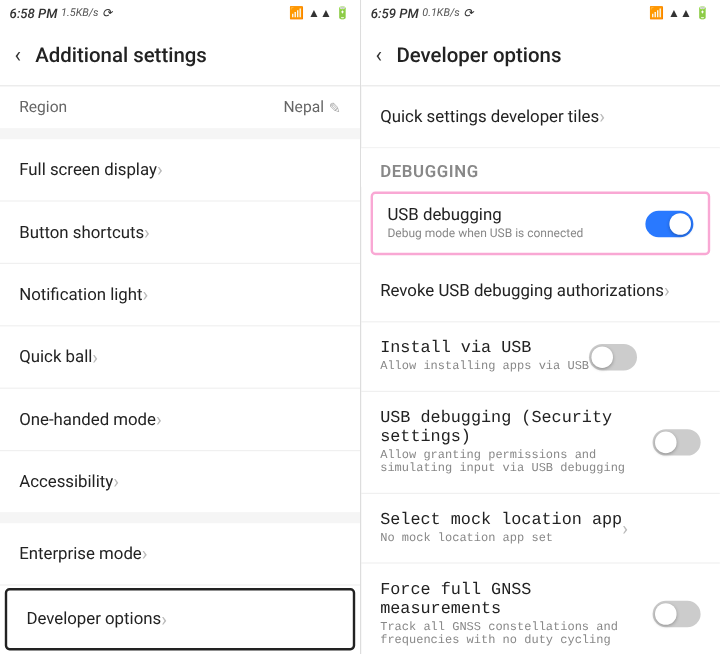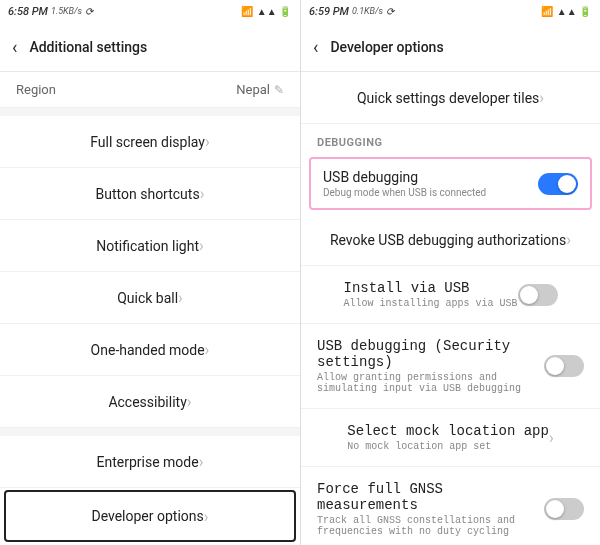--- a/index.html
+++ b/index.html
@@ -50,38 +50,38 @@
       gap: 12px;
       border-bottom: 1px solid #e8e8e8;
       flex-shrink: 0;
     }
     .back-arrow {
       font-size: 18px;
       color: #333;
       cursor: pointer;
     }
     .header-title {
-      font-size: 14px;
+      font-size: 17px;
       font-weight: 500;
       color: #222;
     }
 
     
     .scroll-content {
       flex: 1;
       overflow-y: auto;
       overflow-x: hidden;
     }
     .scroll-content::-webkit-scrollbar { display: none; }
 
     
     .settings-item {
       display: flex;
       align-items: center;
-      justify-content: center;
+      justify-content: flex-start;
       padding: 14px 16px;
       border-bottom: 1px solid #f0f0f0;
       min-height: 52px;
       cursor: pointer;
     }
     .settings-item.highlighted {
       border: 2px solid #222;
       margin: 2px 4px;
       border-radius: 4px;
     }
@@ -123,21 +123,21 @@
       height: 545px;
       background: #fff;
       display: flex;
       flex-direction: column;
       border-left: 1px solid #ddd;
     }
 
     
     .section-header {
       padding: 12px 16px 4px 16px;
-      font-size: 11px;
+      font-size: 14px;
       font-weight: 600;
       color: #888;
       letter-spacing: 0.5px;
       background: #fff;
     }
 
     
     .toggle-container {
       display: flex;
       align-items: center;

